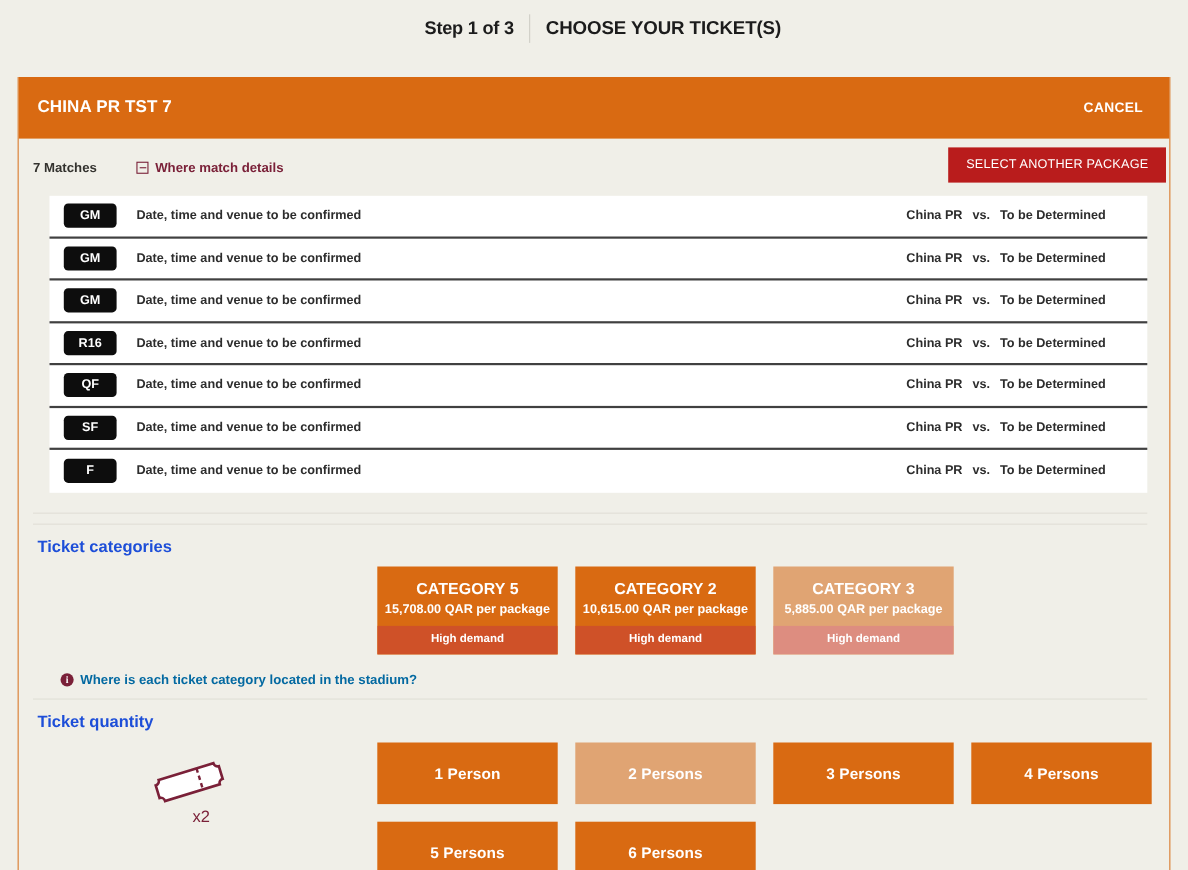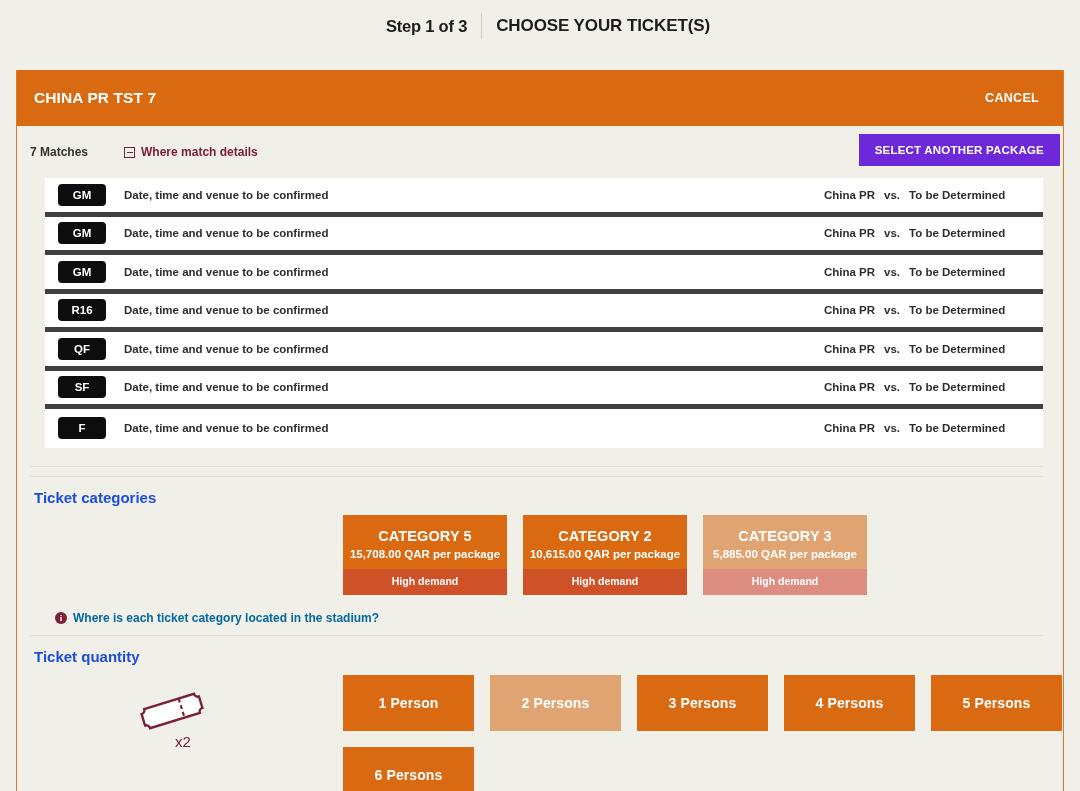--- a/index.html
+++ b/index.html
@@ -108,42 +108,42 @@
   }
   .minus-box i {
     display: block;
     width: 6px; height: 1px;
     background: #7a2038;
   }
   #select-package-button {
     position: absolute;
     right: 3px;
     top: 8px;
-    background: #6d28d9;
+    background: #b91c1c;
     color: #fff;
     border: none;
     font-family: inherit;
     font-size: 11.5px;
-    font-weight: bold;
+    font-weight: normal;
     letter-spacing: 0.2px;
     padding: 10px 16px;
     cursor: pointer;
     text-align: right;
   }
 
   
   #match-list {
     margin: 0 20px 0 28px;
     background: #ffffff;
   }
   .match-row {
     display: flex;
     align-items: center;
     height: 38.5px;
-    border-bottom: 5px solid #404040;
+    border-bottom: 2px solid #404040;
     padding: 0 16px 0 13px;
   }
   .match-row:last-child { border-bottom: none; }
   .match-badge {
     width: 48px;
     height: 22px;
     background: #0d0d0d;
     color: #ffffff;
     border-radius: 4px;
     font-size: 11.5px;
@@ -275,21 +275,21 @@
     margin-left: 22px;
     font-family: "Liberation Sans", sans-serif;
   }
   #quantity-grid {
     padding-left: 326px;
     display: flex;
     flex-wrap: wrap;
     gap: 16px;
   }
   .qty-button {
-    width: 131px;
+    width: 164px;
     height: 56px;
     background: #d96a12;
     color: #ffffff;
     border: none;
     font-family: inherit;
     font-size: 14px;
     font-weight: bold;
     cursor: pointer;
     letter-spacing: 0.1px;
   }

